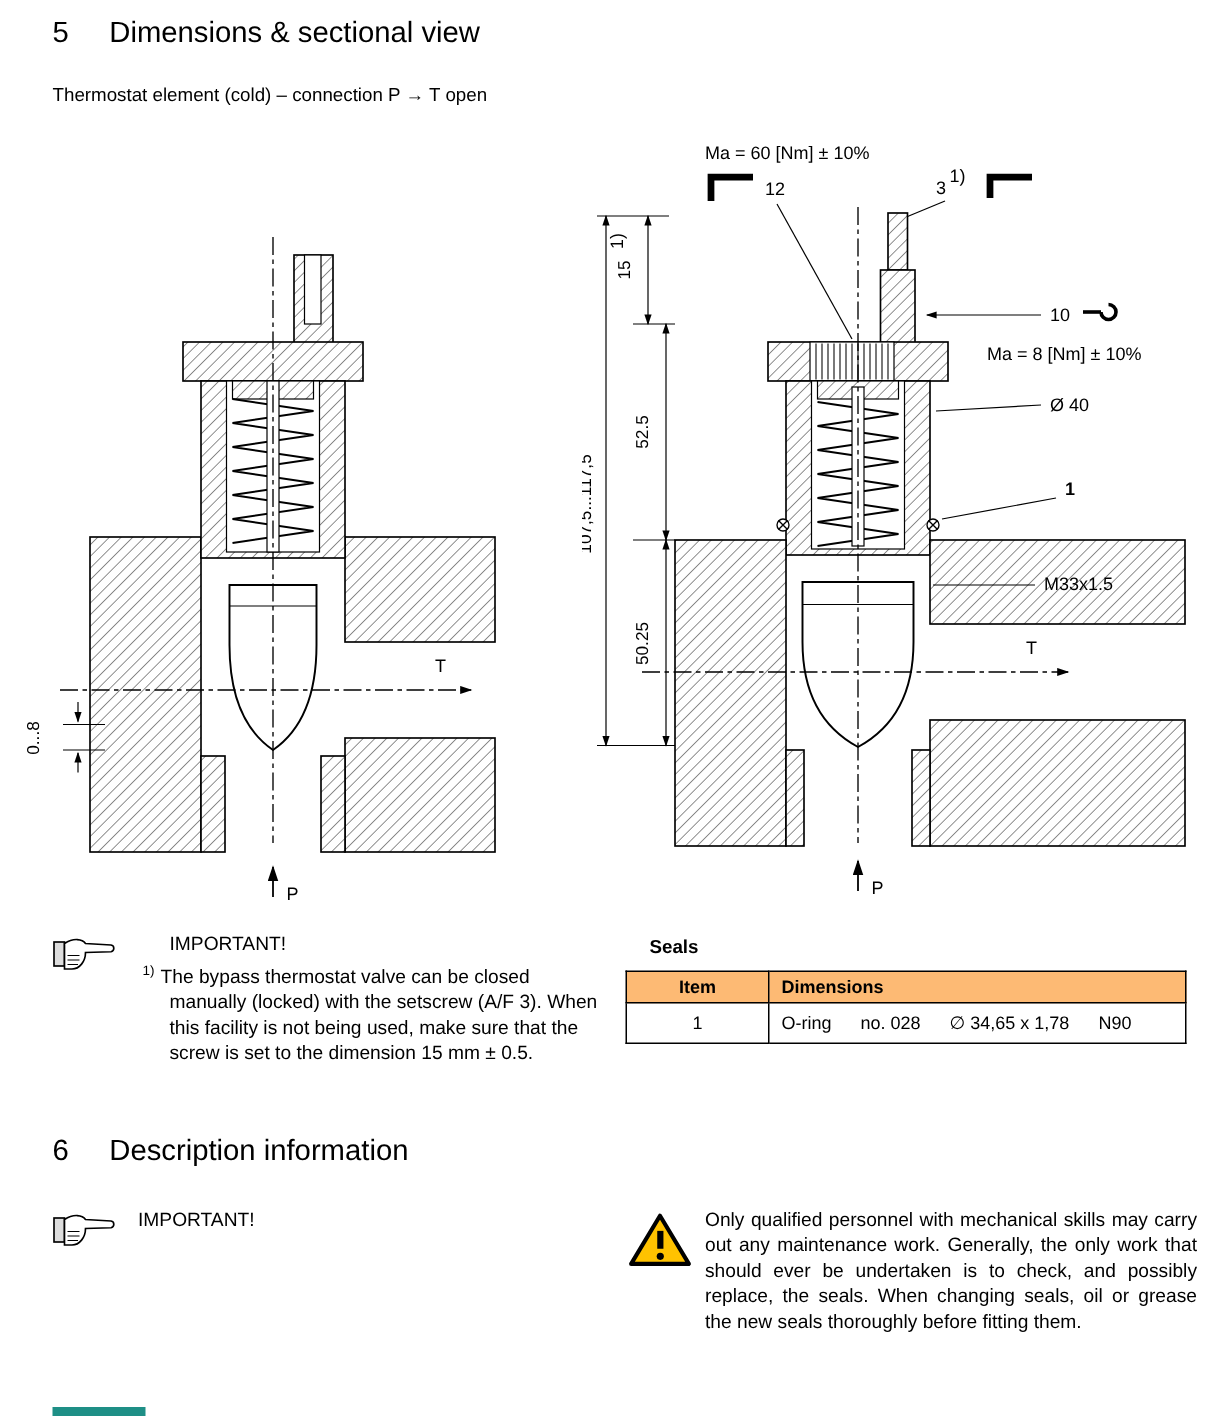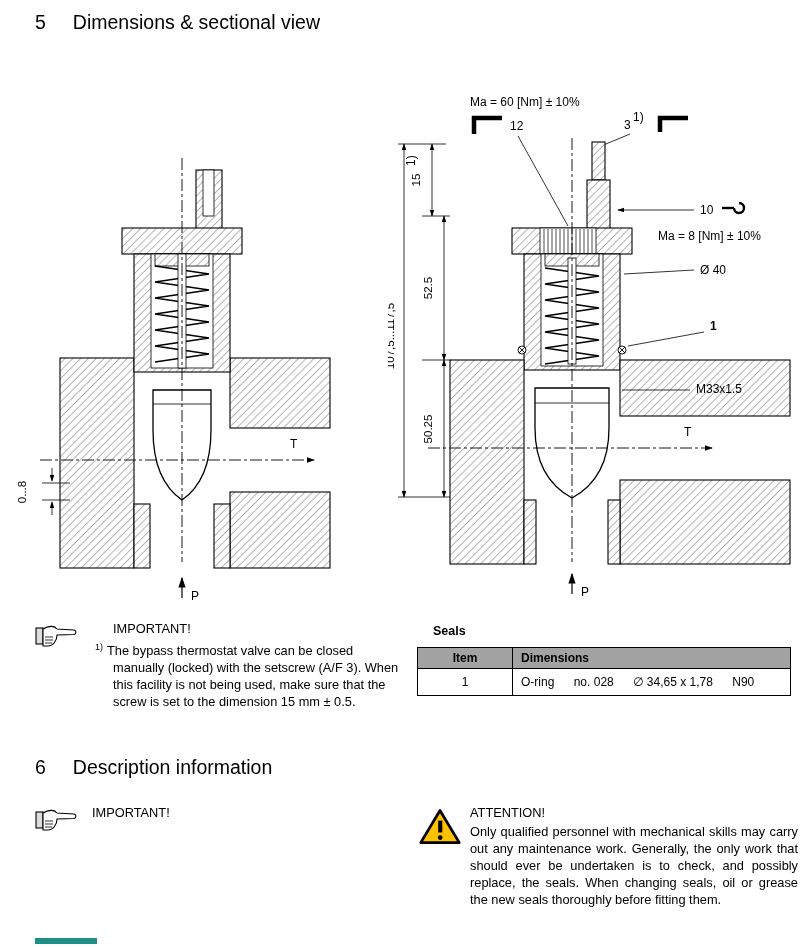--- a/index.html
+++ b/index.html
@@ -26,37 +26,38 @@
   #note1 .content{margin-left:60px;}
   #note1 .note-title{margin-left:18px;}
   #note2{left:35px;top:804px;width:358px;}
   #note2 .content{margin-left:57px;text-align:justify;}
   #note3{left:418px;top:804px;width:380px;}
   #note3 .content{margin-left:52px;text-align:justify;}
   .seals-title{position:absolute;left:433px;top:624px;font-size:12.5px;font-weight:bold;}
   table.seals{position:absolute;left:417px;top:647px;width:374px;border-collapse:collapse;
               font-size:12px;}
   table.seals th,table.seals td{border:1px solid #000;}
-  table.seals th{background:#a3a3a3;font-weight:bold;text-align:left;padding:3px 8px;}
+  table.seals th{background:#fdba74;font-weight:bold;text-align:left;padding:3px 8px;}
   table.seals th.item-col{width:78px;text-align:center;}
   table.seals td{padding:6px 8px;background:#fff;}
   table.seals td.item-cell{text-align:center;}
   .desc-part{margin-right:16px;}
   .footer-accent{position:absolute;left:35px;top:938px;width:62px;height:6px;background:#1e8f86;}
 </style>
 </head>
 <body>
 
 <div class="page">
 
   <div class="sec-head" id="sec5">
     <span>5</span>
     <span>Dimensions &amp; sectional view</span>
   </div>
 
+  <div class="subtitle sub-left">Thermostat element (cold)  –  connection P → T open</div>
 
   <svg class="draw" style="left:12px;top:92px" width="332" height="528" viewBox="0 0 332 528">
     <defs>
       <pattern id="hA" patternUnits="userSpaceOnUse" width="5.5" height="5.5" patternTransform="rotate(45)">
         <rect width="5.5" height="5.5" fill="#fff"></rect>
         <line x1="0" y1="0" x2="0" y2="5.5" stroke="#3a3a3a" stroke-width="0.75"></line>
       </pattern>
       <marker id="mA" markerWidth="10" markerHeight="8" refX="8" refY="3" orient="auto-start-reverse">
         <path d="M0,0 L9,3 L0,6 Z" fill="#000"></path>
       </marker>
@@ -264,19 +265,18 @@
     </div>
   </div>
 
   <div class="note" id="note3">
     <svg class="icon" width="44" height="40" viewBox="0 0 48 42">
       <path d="M24,3 L45,38 L3,38 Z" fill="#ffc200" stroke="#000" stroke-width="3" stroke-linejoin="round"></path>
       <rect x="22" y="14" width="4.5" height="13" fill="#000"></rect>
       <circle cx="24.2" cy="32.5" r="2.6" fill="#000"></circle>
     </svg>
     <div class="content">
-      <div class="note-title">ATTENTION!</div>
       <div>Only qualified personnel with mechanical skills may carry out any maintenance work. Generally, the only work that should ever be undertaken is to check, and possibly replace, the seals. When changing seals, oil or grease the new seals thoroughly before fitting them.</div>
     </div>
   </div>
 
   <div class="footer-accent"></div>
 </div>
 
 </body></html>

